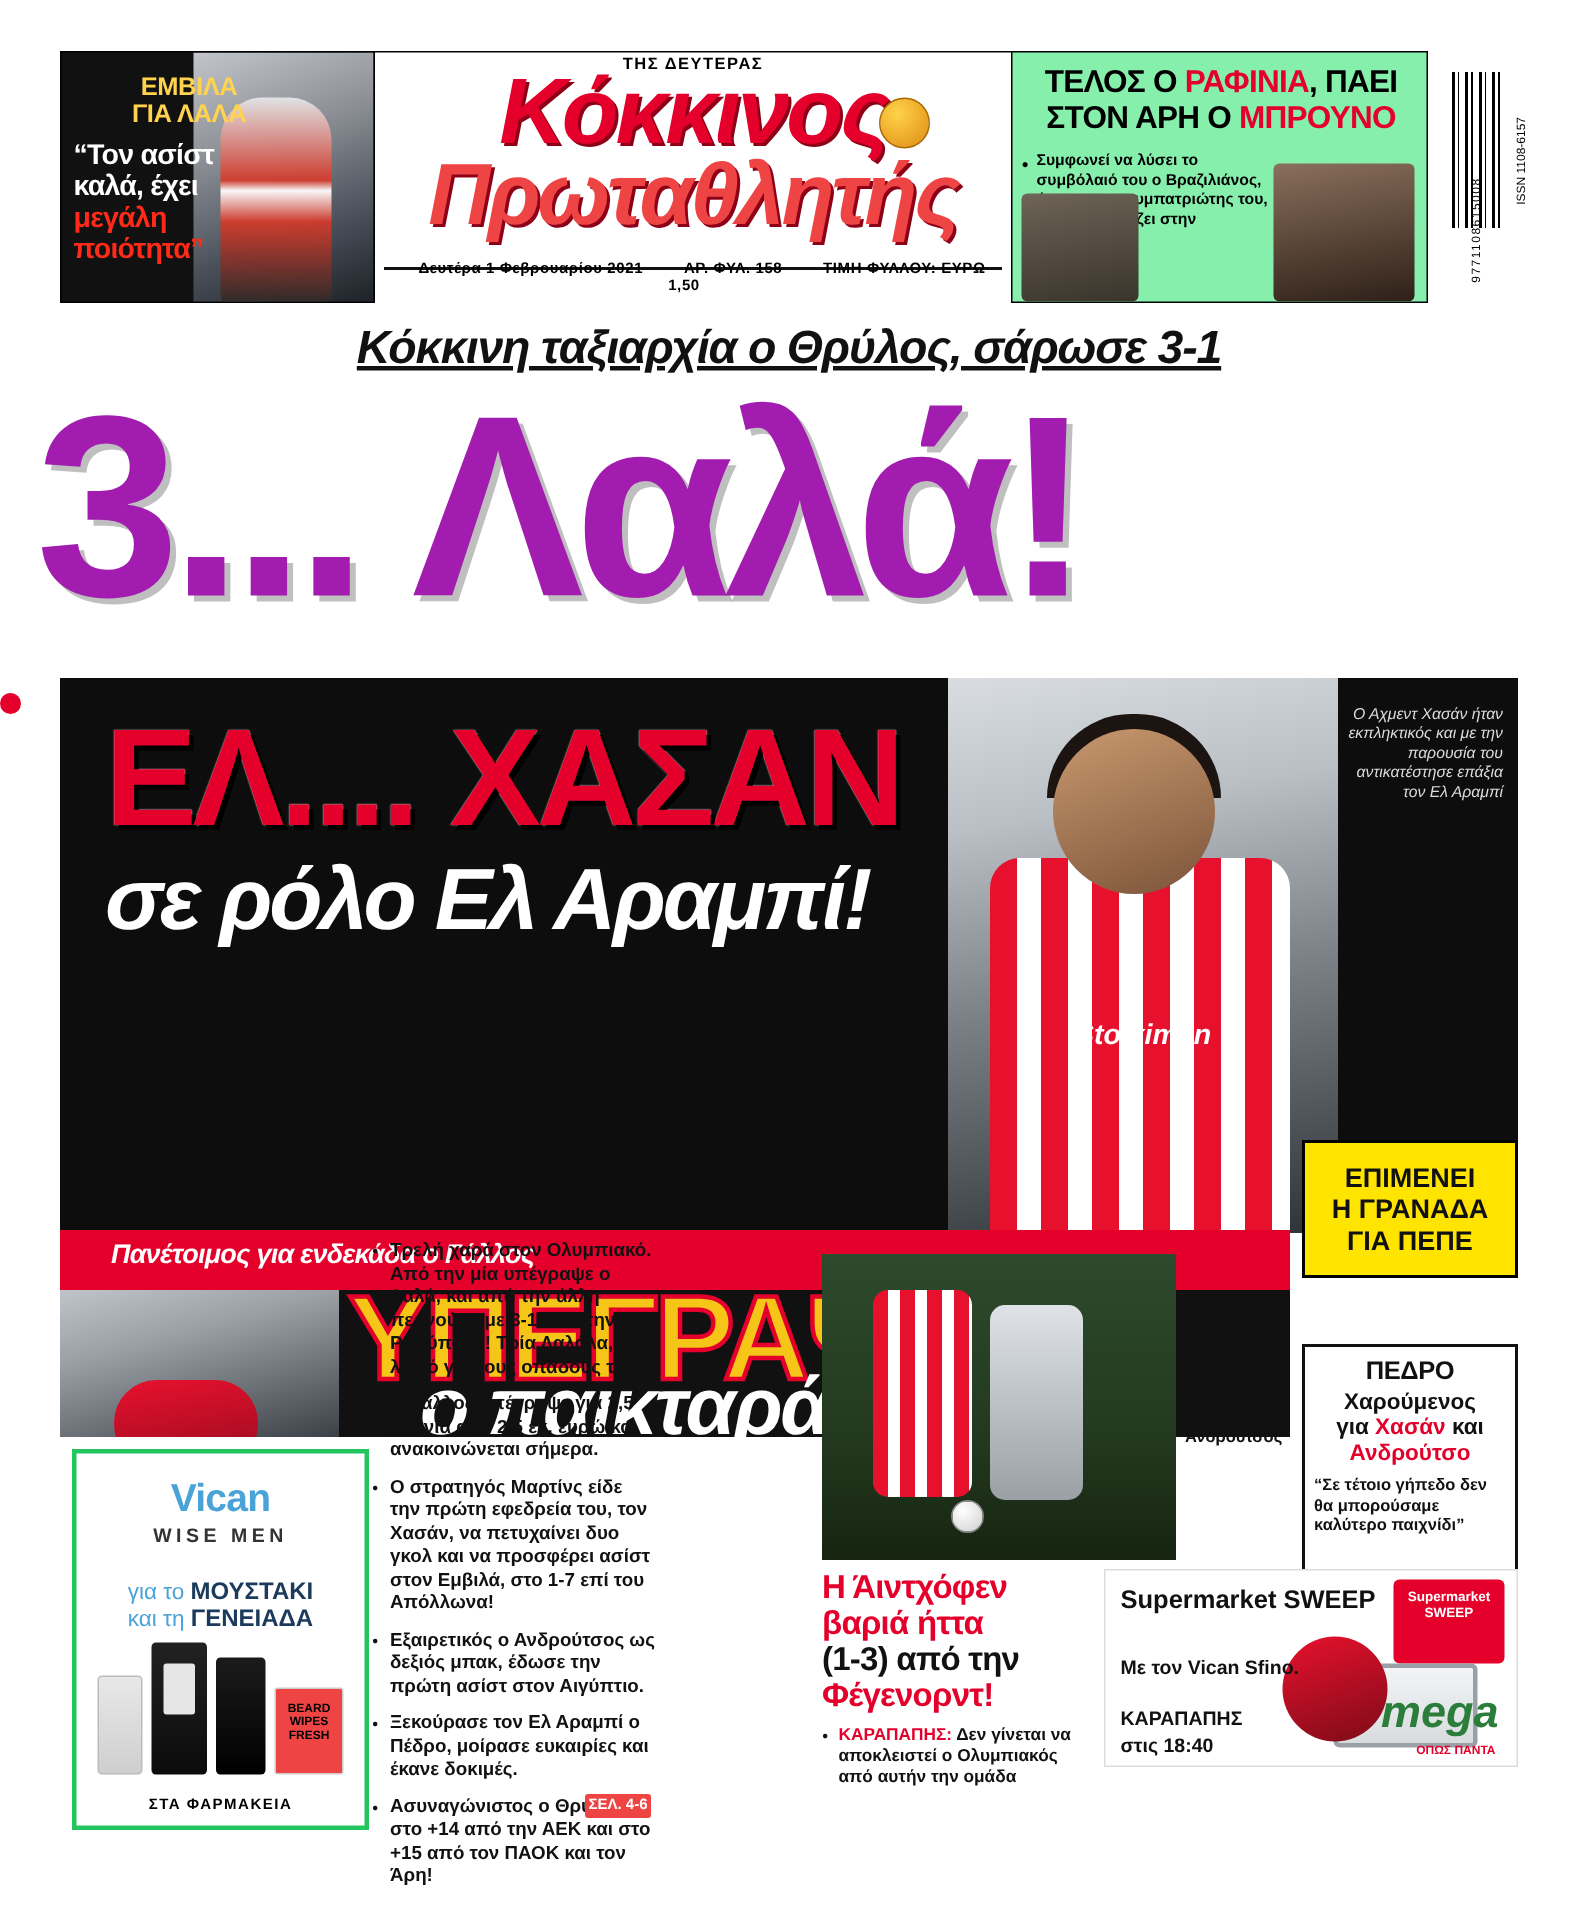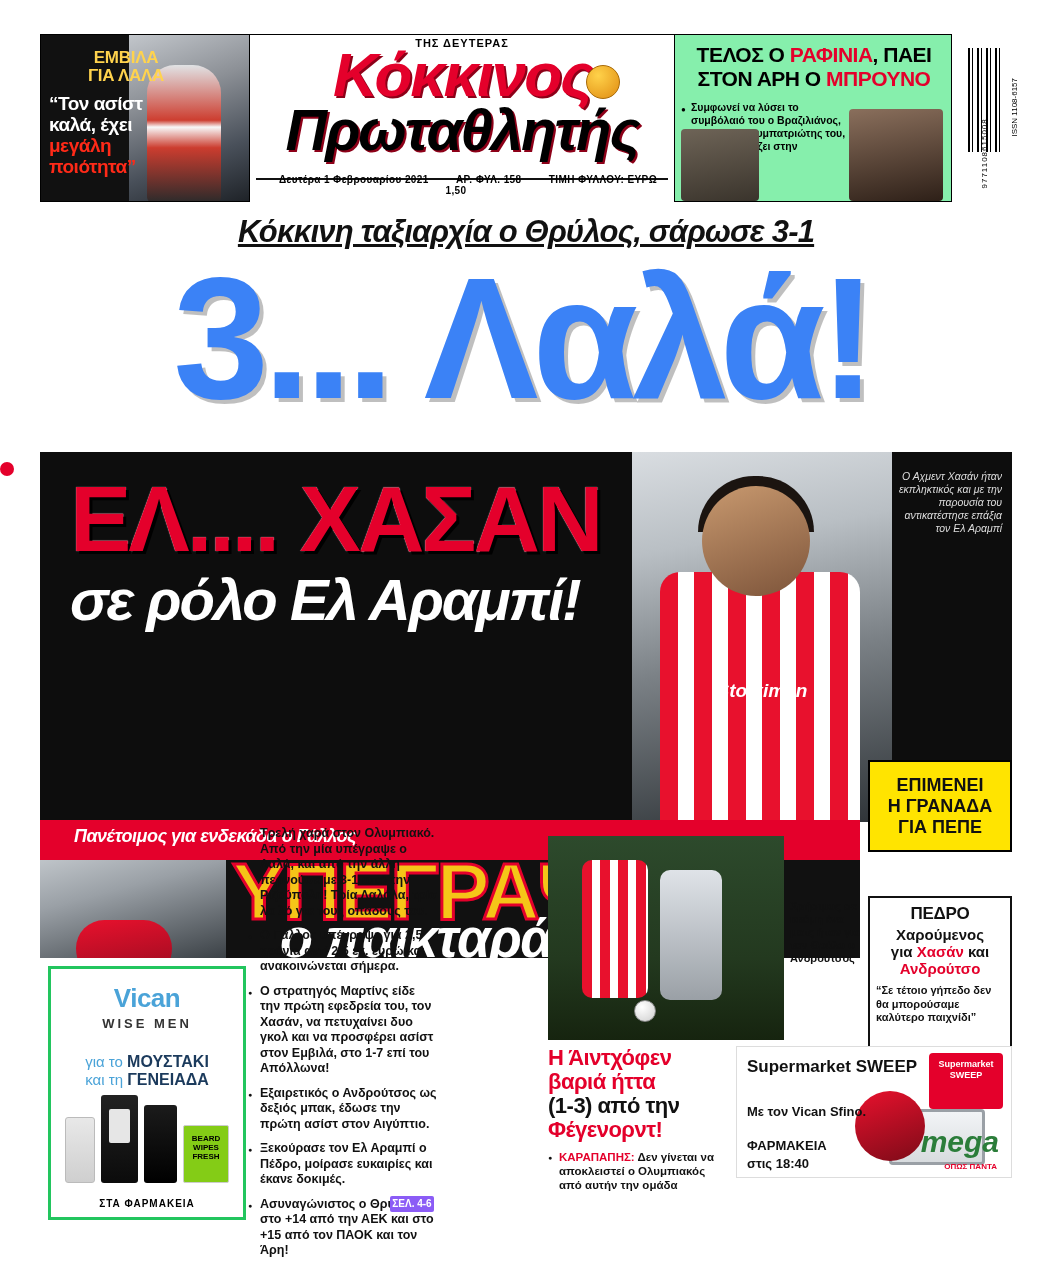--- a/index.html
+++ b/index.html
@@ -22,21 +22,21 @@
      background: linear-gradient(180deg,#e4e6e8 0%,#d23b2c 40%,#fff 45%,#d23b2c 60%,#2a2a2a 100%);
      border-radius:28px 28px 6px 6px; opacity:.95;}
   .promo-left .pl-head { position:absolute; left:30px; top:14px; color:#ffd34d; font-weight:bold; font-size:17px; line-height:18px; text-align:center; width:110px; letter-spacing:-0.3px;}
   .promo-left .pl-quote { position:absolute; left:8px; top:58px; width:128px; color:#fff; font-weight:bold; font-size:19px; line-height:21px; letter-spacing:-0.5px;}
   .promo-left .pl-quote .red { color:#ff2a18; }
 
   .masthead { flex:1; position:relative; background:#fff; border-top:1px solid #000;}
   .mh-sub { position:absolute; top:2px; left:0; width:100%; text-align:center; font-size:11px; font-weight:bold; letter-spacing:1px;}
   .mh-title { position:absolute; top:12px; left:0; width:100%; text-align:center; }
   .mh-kokkinos { font-size:62px; font-weight:bold; color:#e4002b; line-height:56px; font-style:italic; letter-spacing:-2px; text-shadow:2px 2px 0 #8d0018;}
-  .mh-protathlitis { font-size:58px; font-weight:bold; color:#000000; line-height:54px; font-style:italic; letter-spacing:-2px; text-shadow:2px 2px 0 #8d0018;}
+  .mh-protathlitis { font-size:58px; font-weight:bold; color:#ef4444; line-height:54px; font-style:italic; letter-spacing:-2px; text-shadow:2px 2px 0 #8d0018;}
   .mh-ball { position:absolute; right:54px; top:30px; width:34px; height:34px; border-radius:50%;
      background:radial-gradient(circle at 35% 30%, #ffd24a, #e08c12); border:1px solid #a86a06;}
   .mh-meta { position:absolute; bottom:6px; left:0; width:100%; text-align:center; font-size:10px; font-weight:bold; letter-spacing:.4px;}
   .mh-meta span { margin:0 12px; }
   .mh-rule { position:absolute; bottom:22px; left:6px; right:6px; height:2px; background:#111;}
 
   .promo-right { width:278px; height:168px; background:#86efac; position:relative; border:1px solid #000; overflow:hidden;}
   .promo-right .pr-head { position:absolute; left:8px; top:8px; width:262px; text-align:center; font-weight:bold; font-size:21px; line-height:24px; color:#000; letter-spacing:-0.5px;}
   .promo-right .pr-head .red{ color:#e4002b;}
   .promo-right .pr-body { position:absolute; left:16px; top:66px; width:162px; font-size:10.5px; line-height:13px; font-weight:bold; color:#000;}
@@ -51,22 +51,22 @@
      background:repeating-linear-gradient(90deg,#000 0 2px,#fff 2px 4px,#000 4px 5px,#fff 5px 9px);}
   .barcode .bcnum { position:absolute; left:-4px; top:120px; width:60px; text-align:center; font-size:8px;
      transform:rotate(-90deg); transform-origin:center; letter-spacing:1px;}
   .barcode .bctop { position:absolute; right:2px; top:44px; font-size:8px; transform:rotate(-90deg); transform-origin:right top; white-space:nowrap;}
 
   
   .kicker { position:absolute; left:40px; top:214px; width:972px; text-align:center;
      font-size:31px; font-weight:bold; font-style:italic; color:#111; text-decoration:underline; letter-spacing:-0.8px;}
 
   
-  .mainhead { position:absolute; left:36px; top:258px; width:972px; text-align:center;
-     font-size:172px; line-height:160px; font-weight:bold; color:#3b82f6; letter-spacing:-6px;
+  .mainhead { position:absolute; left:24px; top:258px; width:972px; text-align:left;
+     font-size:172px; line-height:160px; font-weight:bold; color:#a21caf; letter-spacing:-6px;
      text-shadow:4px 4px 0 rgba(0,0,0,.25);}
 
   
   .hero { position:absolute; left:40px; top:452px; width:972px; height:370px; background:#0d0d0d; overflow:hidden;}
   .hero-photo { position:absolute; right:120px; top:0px; width:260px; height:370px;
      background:linear-gradient(170deg,#d9dde1 0%,#b9bfc4 25%,#7b8186 55%,#2e3337 100%);}
   .hero-photo .kit { position:absolute; left:28px; top:120px; width:200px; height:250px;
      background:repeating-linear-gradient(90deg,#e8112d 0 18px,#ffffff 18px 34px); border-radius:20px 20px 0 0;}
   .hero-photo .face { position:absolute; left:70px; top:34px; width:108px; height:110px; border-radius:50%;
      background:linear-gradient(160deg,#c8996f,#7d543a);}
@@ -120,21 +120,21 @@
   .vican .v-wise { text-align:center; font-size:13px; color:#333; letter-spacing:3px; font-weight:bold; margin-top:2px;}
   .vican .v-l1 { text-align:center; margin-top:22px; font-size:15px; color:#4aa3d8;}
   .vican .v-l1 b{ color:#1b3a5c; font-size:16px;}
   .vican .v-l2 { text-align:center; font-size:15px; color:#4aa3d8;}
   .vican .v-l2 b{ color:#1b3a5c; font-size:16px;}
   .vican .prods { position:absolute; left:14px; bottom:34px; width:164px; height:96px; display:flex; align-items:flex-end; gap:6px;}
   .vican .p1 { width:36px; height:66px; background:linear-gradient(180deg,#e8e8e8,#cfcfcf); border:1px solid #bbb; border-radius:3px;}
   .vican .p2 { width:44px; height:88px; background:linear-gradient(180deg,#222,#0b0b0b); border-radius:3px; position:relative;}
   .vican .p2:after{ content:""; position:absolute; left:8px; top:14px; right:8px; height:34px; background:#e6e6e6; border-radius:2px;}
   .vican .p3 { width:40px; height:78px; background:linear-gradient(180deg,#1b1b1b,#000); border-radius:3px;}
-  .vican .p4 { width:40px; height:58px; background:#84cc16; border:1px solid #ccc; border-radius:2px; position:relative;padding-left:44px;}
+  .vican .p4 { width:40px; height:58px; background:#ef4444; border:1px solid #ccc; border-radius:2px; position:relative;padding-left:44px;}
   .vican .p4 .bw { position:absolute; left:3px; top:8px; right:3px; font-size:8px; font-weight:bold; text-align:center; line-height:9px;}
   .vican .v-foot { position:absolute; bottom:8px; left:0; width:100%; text-align:center; font-size:10px; font-weight:bold; letter-spacing:1px;}
 
   
   .matchphoto { position:absolute; left:548px; top:836px; width:236px; height:204px; overflow:hidden;
      background:linear-gradient(180deg,#2d4a2c 0%,#23391f 60%,#16240f 100%);}
   .matchphoto .pl-a { position:absolute; left:34px; top:24px; width:66px; height:138px;
      background:repeating-linear-gradient(90deg,#e8112d 0 10px,#fff 10px 18px); border-radius:10px;}
   .matchphoto .pl-b { position:absolute; left:112px; top:34px; width:62px; height:130px;
      background:linear-gradient(180deg,#dfe3e8,#9aa0a6); border-radius:10px;}
@@ -159,21 +159,21 @@
   .mega .m-cart { position:absolute; right:26px; top:62px; width:96px; height:56px; border:3px solid #9aa0a6; border-radius:4px;
      background:linear-gradient(180deg,#f2f4f6,#d8dcdf);}
   .mega .m-person { position:absolute; left:118px; top:44px; width:70px; height:70px; border-radius:50%;
      background:linear-gradient(160deg,#e8112d,#7d0b18);}
   .mega .m-host { position:absolute; left:10px; bottom:58px; font-size:13px; font-weight:bold; color:#111;}
   .mega .m-daily { position:absolute; left:10px; bottom:24px; font-size:13px; font-weight:bold; color:#111;}
   .mega .m-time { position:absolute; left:10px; bottom:6px; font-size:13px; font-weight:bold; color:#111;}
   .mega .m-logo { position:absolute; right:12px; bottom:18px; font-size:30px; font-weight:bold; color:#2b7d3a; font-style:italic;}
   .mega .m-logo-sub { position:absolute; right:14px; bottom:6px; font-size:8px; color:#e4002b; font-weight:bold;}
 
-  .pagemark { position:absolute; left:390px; top:1196px; width:44px; height:16px; background:#8b5cf6; color:#fff;
+  .pagemark { position:absolute; left:390px; top:1196px; width:44px; height:16px; background:#ef4444; color:#fff;
      font-size:10px; font-weight:bold; text-align:center; line-height:16px; border-radius:2px;}
   .leftnotch { position:absolute; left:0px; top:462px; width:14px; height:14px; background:#e4002b; border-radius:50%;}
 </style>
 </head>
 <body>
 
 <div class="page">
 
   <div class="leftnotch"></div>
 
@@ -330,19 +330,19 @@
       <span>Δεν γίνεται να αποκλειστεί ο Ολυμπιακός από αυτήν την ομάδα</span>
     </div>
   </div>
 
   <div class="mega">
     <div class="m-title">Supermarket SWEEP</div>
     <div class="m-badge">Supermarket SWEEP</div>
     <div class="m-cart"></div>
     <div class="m-person"></div>
     <div class="m-host">Με τον Vican Sfino.</div>
-    <div class="m-daily">ΦΑΡΜΑΚΕΙΑ</div>
+    <div class="m-daily">ΚΑΡΑΠΑΠΗΣ</div>
     <div class="m-time">στις 18:40</div>
     <div class="m-logo">mega</div>
     <div class="m-logo-sub">ΟΠΩΣ ΠΑΝΤΑ</div>
   </div>
 
 </div>
 
 </body></html>

